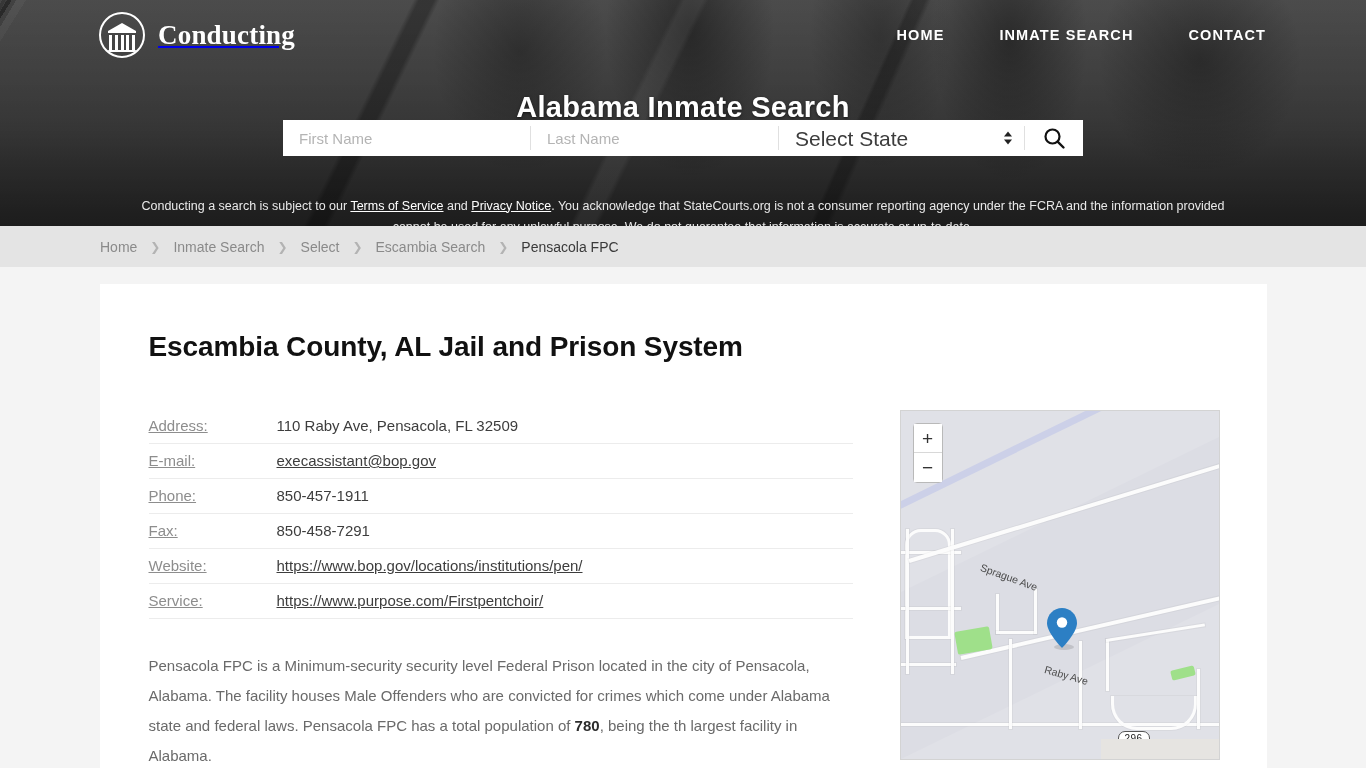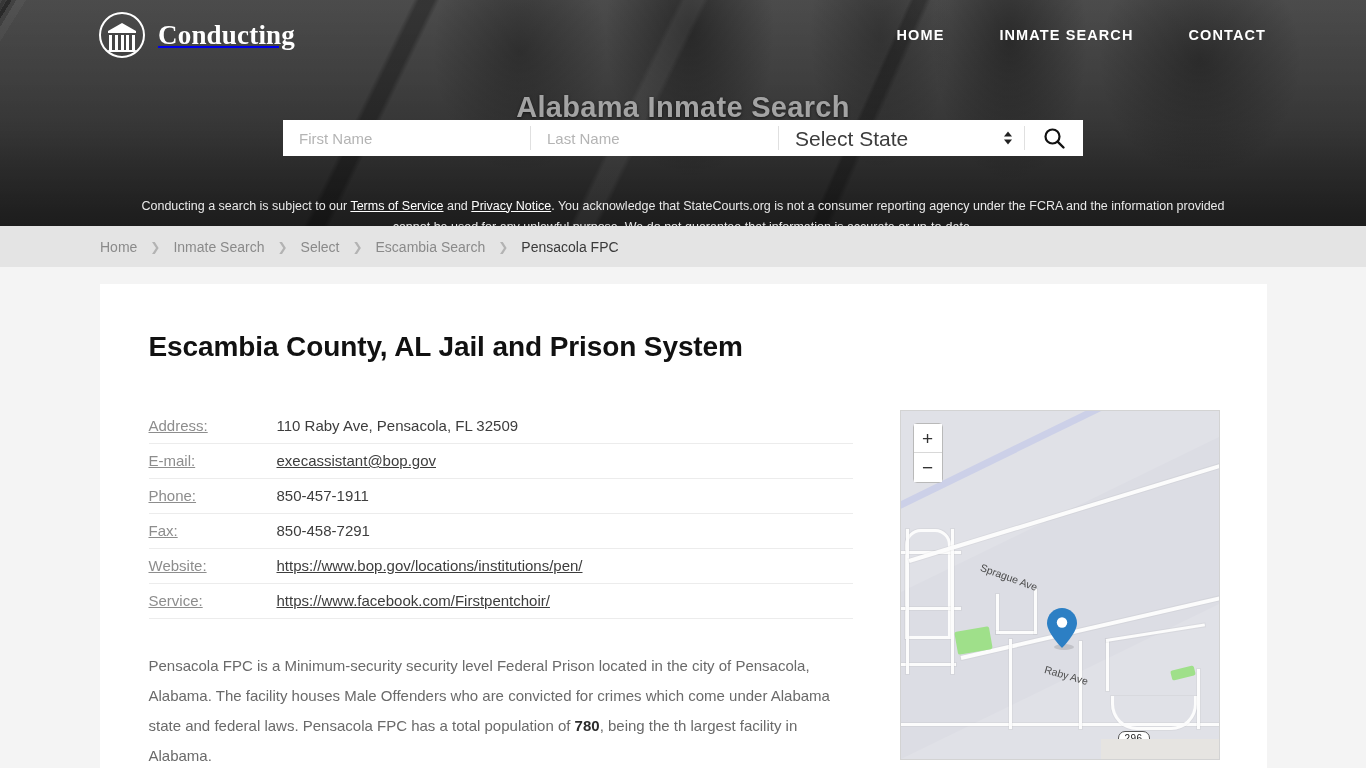--- a/index.html
+++ b/index.html
@@ -77,21 +77,21 @@
     position: absolute; right: 100px; top: 27px;
     display: flex; gap: 55px;
   }
   .main-nav a {
     color: #fff; text-decoration: none;
     font-size: 14.5px; font-weight: bold; letter-spacing: 1.1px;
   }
 
   .hero-title {
     position: absolute; top: 72px; left: 0; right: 0;
-    text-align: center; color: #a3a3a3;
+    text-align: center; color: #ffffff;
     font-size: 29px; font-weight: bold; letter-spacing: .3px;
     text-shadow: 0 1px 3px rgba(0,0,0,.6);
   }
 
   .search-bar {
     position: absolute; top: 120px; left: 283px;
     width: 800px; height: 36px;
     background: #fff; display: flex; align-items: stretch;
   }
   .search-bar input[type="text"] {
@@ -337,21 +337,21 @@
           </tr>
           <tr>
             <td class="k">Website:</td>
             <td class="v">
               <a href="#">https://www.bop.gov/locations/institutions/pen/</a>
             </td>
           </tr>
           <tr>
             <td class="k">Service:</td>
             <td class="v">
-              <a href="#">https://www.facebook.com/Firstpentchoir/</a>
+              <a href="#">https://www.purpose.com/Firstpentchoir/</a>
             </td>
           </tr>
         </tbody>
       </table>
 
       <p class="desc"><span>Pensacola FPC is a Minimum-security security level Federal Prison located in the city of Pensacola, Alabama. The facility houses Male Offenders who are convicted for crimes which come under Alabama state and federal laws. Pensacola FPC has a total population of </span><b>780</b><span>, being the th largest facility in Alabama.</span></p>
     </div>
 
     <div class="right-col">
       <div class="map">

